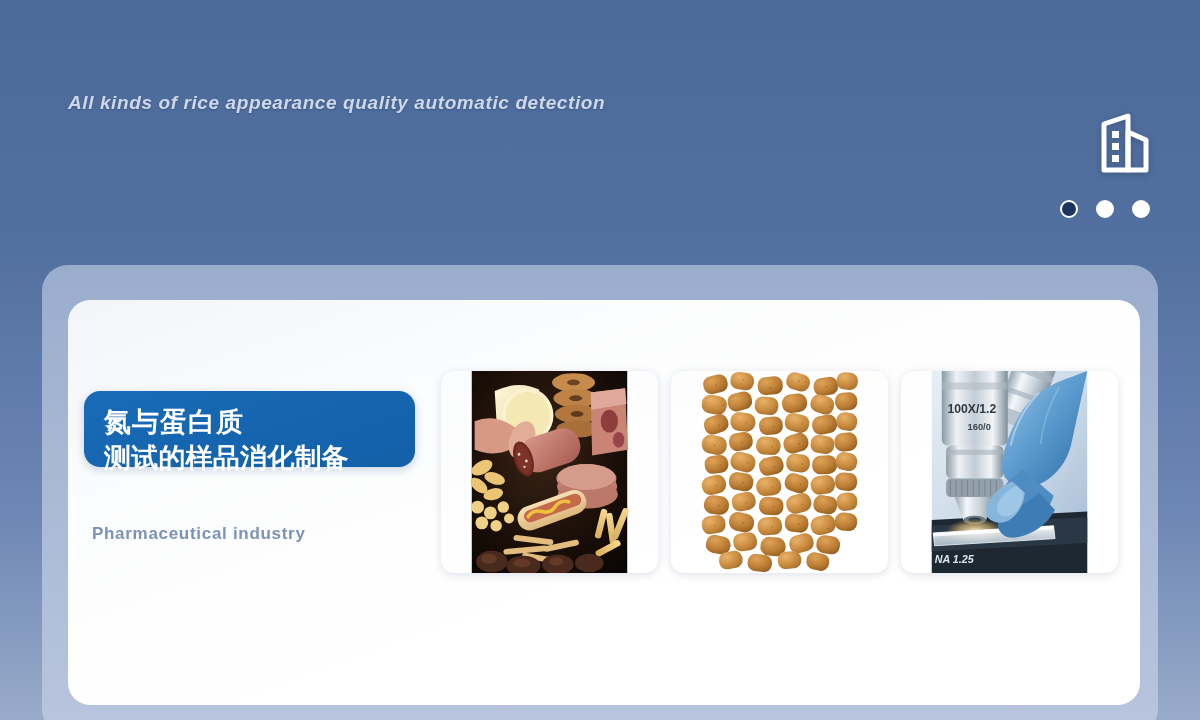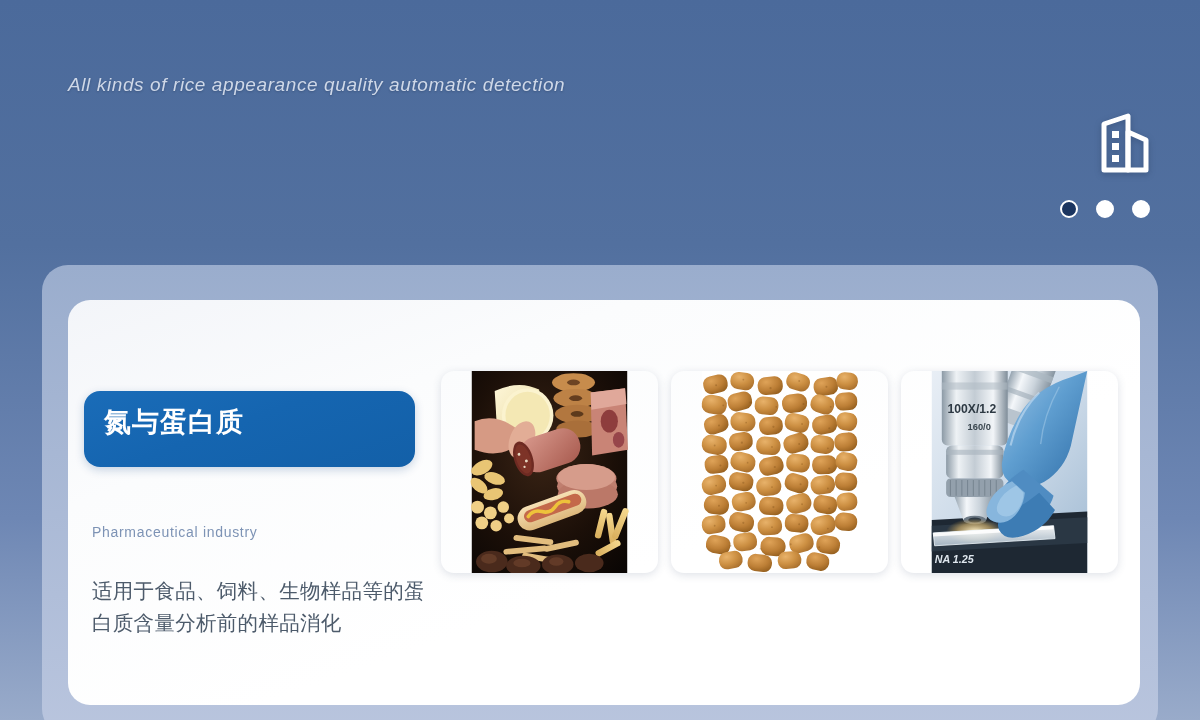--- a/index.html
+++ b/index.html
@@ -7,24 +7,25 @@
     width:1200px; height:720px; overflow:hidden;
     font-family:"Liberation Sans","DejaVu Sans",sans-serif;
   }
   #stage {
     position:relative; width:1200px; height:720px;
     background:linear-gradient(180deg,#4b6a9b 0%,#52709f 34%,#6e87b4 72%,#99abca 100%);
   }
 
   
   .hdr-sub {
-    position:absolute; left:68px; top:74px;
+    position:absolute; left:68px; top:92px;
     font-size:19px; font-style:italic; letter-spacing:.6px;
     color:#cfd8e8; white-space:nowrap;
     text-shadow:0 1px 2px rgba(30,48,80,.35);
+    font-weight:bold;
   }
   .hdr-title {
     position:absolute; left:62px; top:118px;
     font-size:63px; font-weight:bold; color:#ffffff;
     letter-spacing:3px; white-space:nowrap;
     text-shadow:0 3px 7px rgba(30,48,80,.45);
   }
 
   
   .bld-icon { position:absolute; left:1090px; top:112px; width:68px; height:62px; }
@@ -55,21 +56,21 @@
     background:linear-gradient(160deg,#1a6cb8 0%,#1565b0 45%,#1360a8 100%);
     border-radius:16px; color:#fff;
     padding:14px 0 0 20px;
     font-size:27px; font-weight:bold; line-height:1.33; letter-spacing:1px;
     box-shadow:0 3px 10px rgba(20,70,130,.22);
   }
   .badge .l2 { letter-spacing:.2px; }
 
   .eyebrow {
     position:absolute; left:92px; top:524px;
-    font-size:14px; font-weight:normal; letter-spacing:.7px;
+    font-size:17px; font-weight:bold; letter-spacing:.7px;
     color:#7d93b5;
   }
   .body-txt {
     position:absolute; left:92px; top:575px; width:350px;
     font-size:20.5px; line-height:1.56; color:#4d5b6b; letter-spacing:.3px;
   }
 
   
   .photo {
     position:absolute; top:371px; width:217px; height:202px;
@@ -102,25 +103,25 @@
     <span class="dot active"></span>
     <span class="dot"></span>
     <span class="dot"></span>
   </div>
 
   <div class="outer-card"></div>
   <div class="inner-card"></div>
 
   <div class="badge">
     <div class="l1">氮与蛋白质</div>
+    <div class="l2">测试的样品消化制备</div>
   </div>
 
   <div class="eyebrow">Pharmaceutical industry</div>
 
-  <div class="body-txt">适用于食品、饲料、生物样品等的蛋白质含量分析前的样品消化</div>
 
   <div class="photo" id="photo-food">
     <svg viewBox="0 0 217 282" xmlns="http://www.w3.org/2000/svg">
       <defs>
         <radialGradient id="fdbg" cx="45%" cy="40%" r="78%">
           <stop offset="0%" stop-color="#3a2415"></stop>
             <stop offset="60%" stop-color="#1b0f08"></stop>
           <stop offset="100%" stop-color="#0a0604"></stop>
         </radialGradient>
         <linearGradient id="chz" x1="0" y1="0" x2="1" y2="1">

